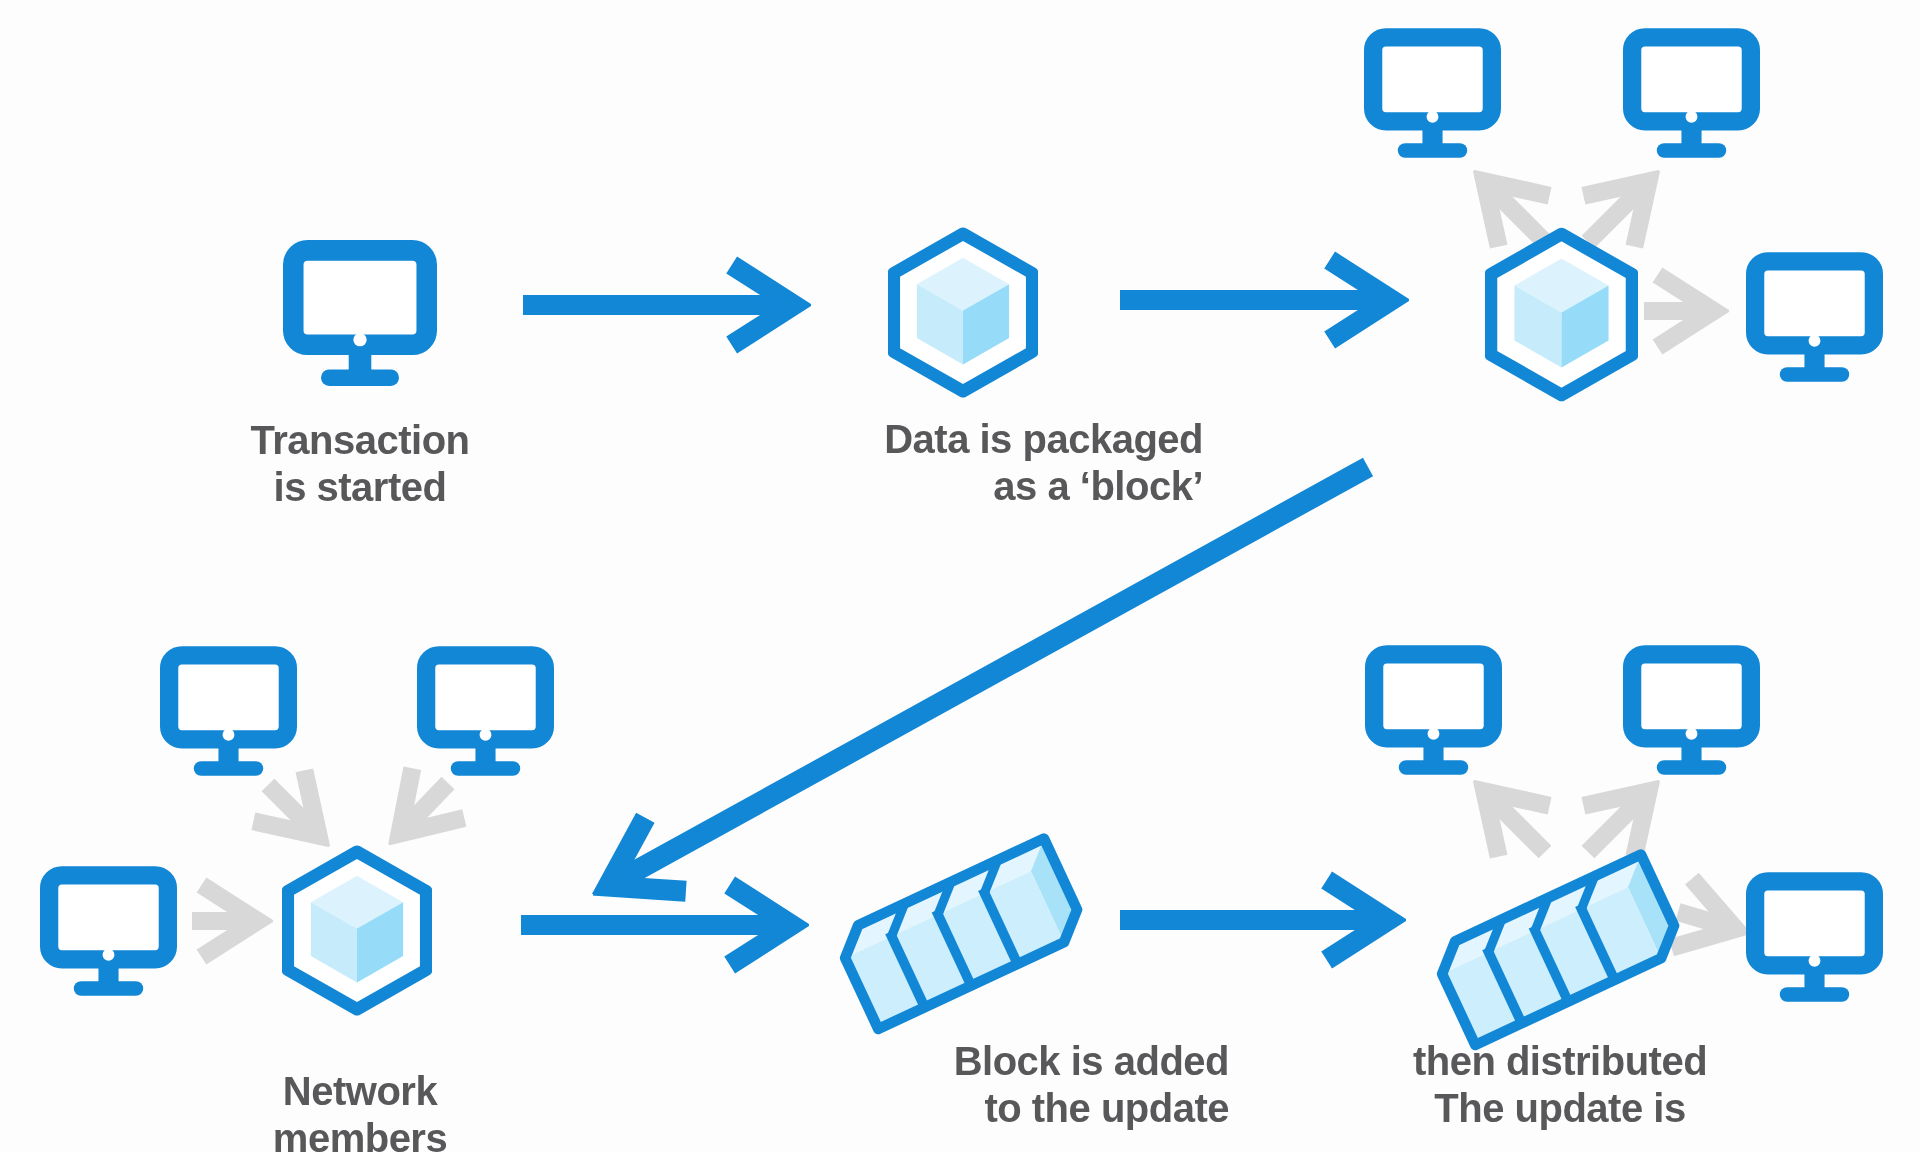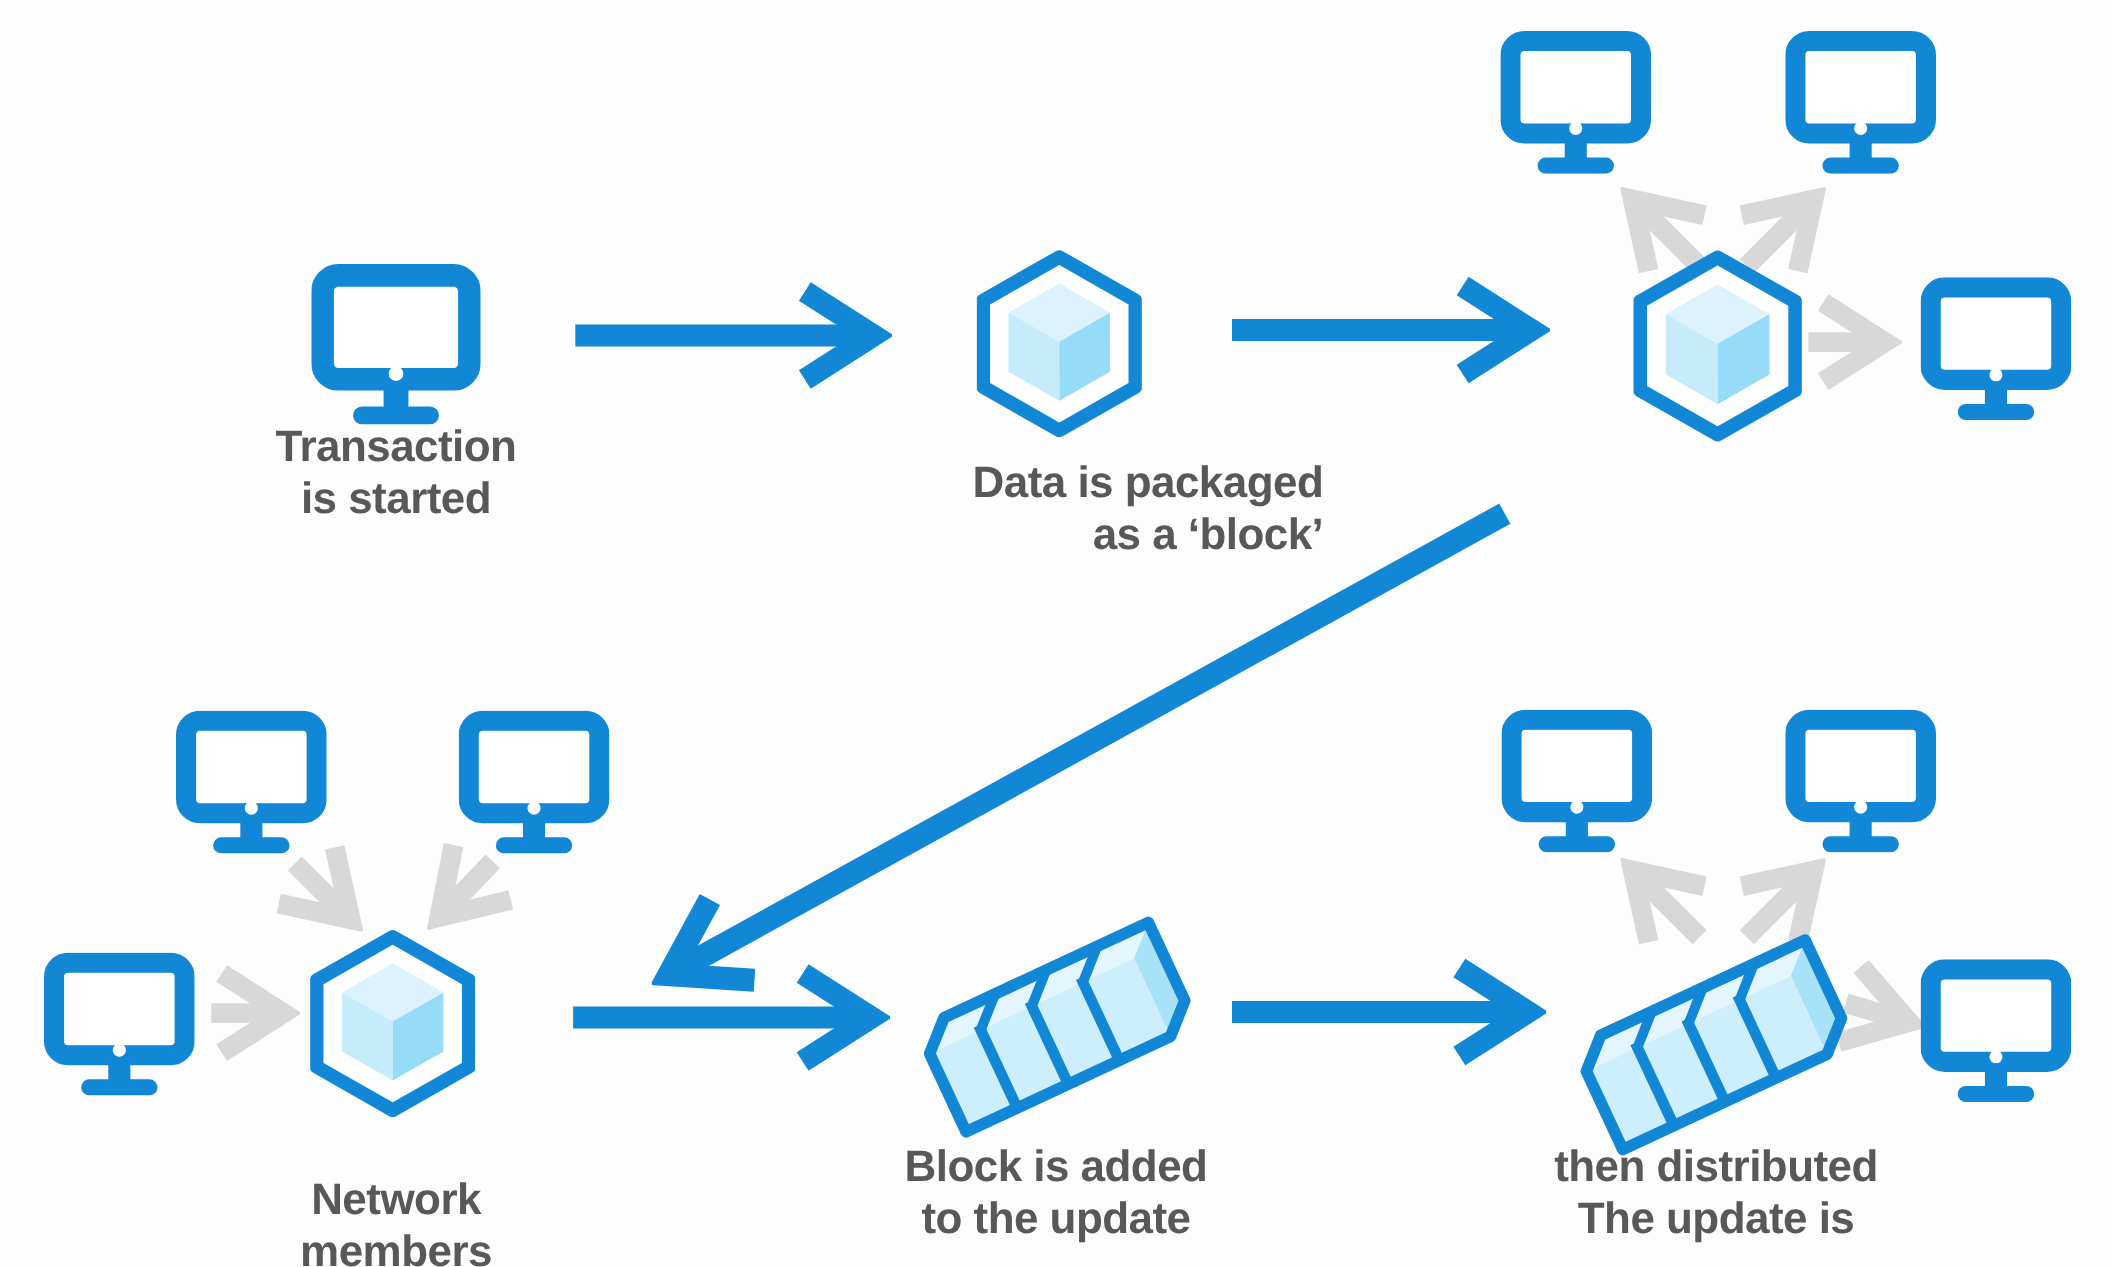--- a/index.html
+++ b/index.html
@@ -103,37 +103,37 @@
 
     <line x1="1545" y1="852" x2="1487" y2="794" stroke="#d8d8d8" stroke-width="18" marker-end="url(#ah-gray)"></line>
     <line x1="1588" y1="852" x2="1646" y2="794" stroke="#d8d8d8" stroke-width="18" marker-end="url(#ah-gray)"></line>
     <line x1="1678" y1="912" x2="1732" y2="928" stroke="#d8d8d8" stroke-width="18" marker-end="url(#ah-gray)"></line>
     <use href="#monitor" x="1365" y="645" width="137" height="130"></use>
     <use href="#monitor" x="1623" y="645" width="137" height="130"></use>
     <use href="#monitor" x="1746" y="872" width="137" height="130"></use>
     <use href="#chain" x="1430" y="838" width="260" height="219"></use>
   </svg>
 
-  <div class="step-label" style="left:120px;top:383px;">
+  <div class="step-label" style="left:120px;top:417px;">
     <span>Transaction</span>
     <span>is started</span>
   </div>
 
   <div class="step-label" style="left:723px;top:416px;text-align:right;">
     <span>Data is packaged</span>
     <span>as a ‘block’</span>
   </div>
 
 
   <div class="step-label" style="left:120px;top:1036px;margin-top:32px;">
     <span>Network</span>
     <span>members</span>
   </div>
 
-  <div class="step-label" style="left:720px;top:1038px;">
+  <div class="step-label" style="left:749px;top:1038px;text-align:right;">
     <span>Block is added</span>
     <span>to the update</span>
   </div>
 
   <div class="step-label" style="left:1320px;top:1038px;">
     <span>then distributed</span>
     <span>The update is</span>
   </div>
 
 </div>

